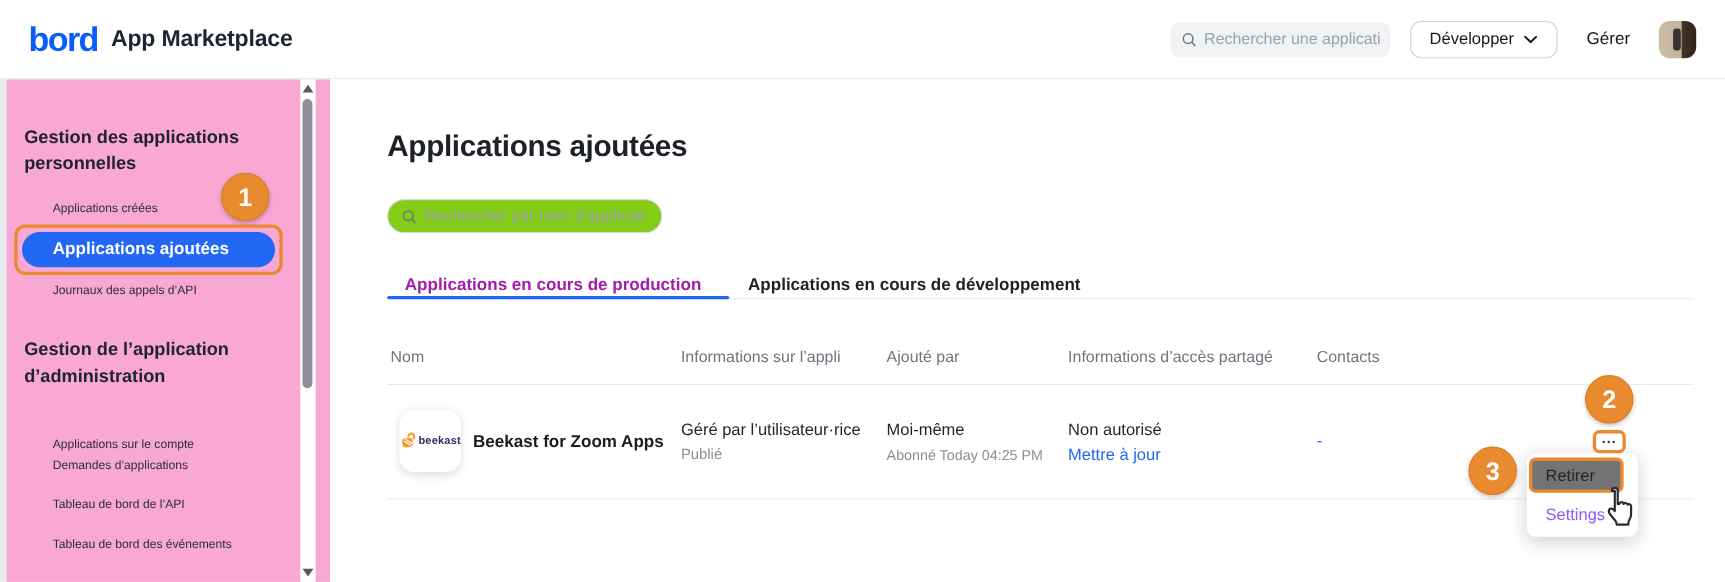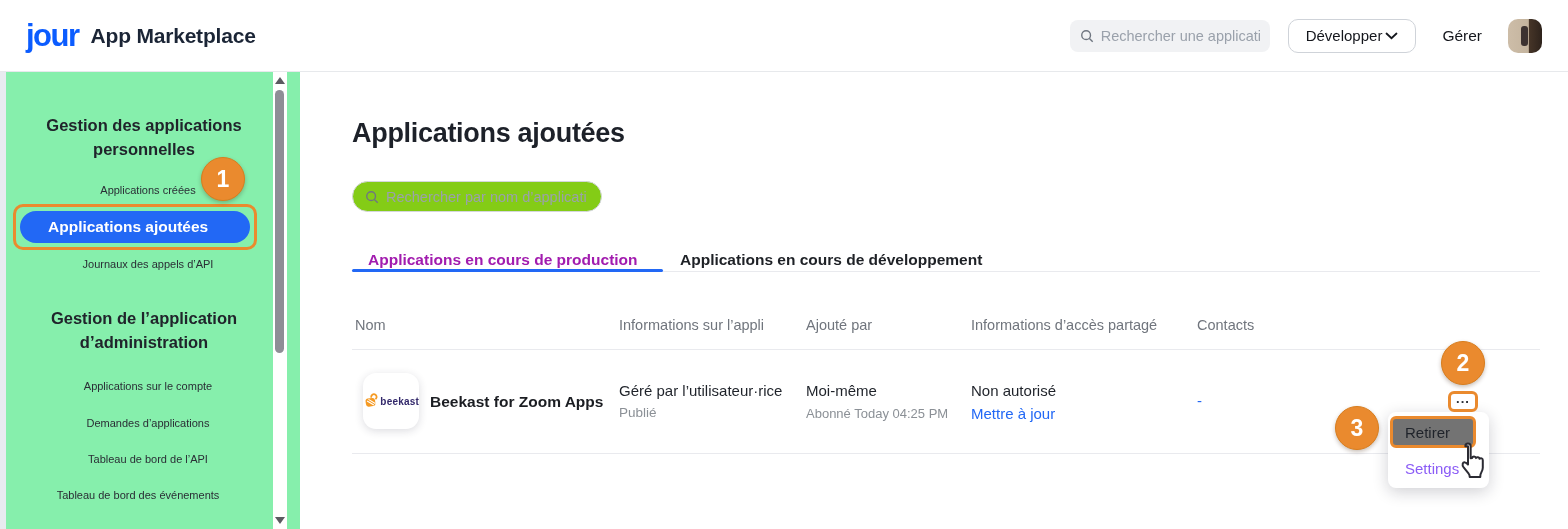--- a/index.html
+++ b/index.html
@@ -12,31 +12,31 @@
   .logo-zoom { color:#0b5cff; font-size:31px; font-weight:bold; letter-spacing:-1.5px; line-height:1; }
   .logo-suffix { color:#1b2536; font-size:21px; font-weight:bold; margin-left:12px; letter-spacing:-0.2px; }
   .header-right { margin-left:auto; display:flex; align-items:center; gap:18px; }
   .header-search { width:200px; height:32px; background:#f1f2f4; border-radius:8px; display:flex;
                    align-items:center; gap:7px; padding:0 10px; overflow:hidden; }
   .header-search input { border:none; background:transparent; outline:none; font-size:14.5px; width:170px;
                          font-family:"Liberation Sans", sans-serif; color:#5a616b; }
   .header-search input::placeholder { color:#9aa1ab; }
   .search-glyph { width:14px; height:14px; flex:0 0 auto; }
   .dev-btn { height:34px; padding:0 17px; border:1px solid #cfd3d9; border-radius:10px; background:#fff;
-             display:flex; align-items:center; gap:3px; font-size:15px; color:#14161c; cursor:pointer; }
+             display:flex; align-items:center; gap:9px; font-size:15px; color:#14161c; cursor:pointer; }
   .manage { font-size:15.5px; color:#14161c; margin:0 8px; cursor:pointer; }
   .avatar { width:34px; height:34px; border-radius:10px; overflow:hidden; position:relative;
             background:linear-gradient(90deg,#cdbda8 0%,#c4b49e 60%,#463528 62%,#2e231c 100%); }
   .avatar::after { content:""; position:absolute; left:13px; top:7px; width:7px; height:20px;
                    background:#3c3230; border-radius:3px; }
 
   
   .layout { position:absolute; left:0; top:72px; width:1568px; height:457px; }
   .left-strip { position:absolute; left:0; top:0; width:6px; height:457px; background:#e8ebf0; }
-  .sidebar { position:absolute; left:6px; top:0; width:294px; height:457px; background:#86efac;text-align:center; }
+  .sidebar { position:absolute; left:6px; top:0; width:294px; height:457px; background:#f9a8d4; }
 
   .sb-title { position:absolute; left:16px; width:244px; font-size:16.5px; font-weight:bold;
               color:#20242b; line-height:24px; }
   .sb-item { position:absolute; left:42px; font-size:11px; color:#2a2e35; cursor:pointer; width:200px; line-height:20px; }
   .sb-active-box { position:absolute; left:7px; top:132px; width:244px; height:46px;
                    border:3px solid #ea8a2e; border-radius:10px; z-index:3; }
   .sb-active-pill { position:absolute; left:14px; top:139px; width:230px; height:32px; background:#2268f5;
                     border-radius:16px; display:flex; align-items:center; padding-left:28px; z-index:2; cursor:pointer; }
   .sb-active-pill span { color:#fff; font-weight:bold; font-size:15.5px; }
 
@@ -92,21 +92,21 @@
            border:1px solid #d87d1d; box-shadow:0 2px 4px rgba(60,30,0,.28); display:flex; align-items:center;
            justify-content:center; color:#fff; font-weight:bold; font-size:23px; z-index:10; }
   .badge.b1 { left:201px; top:85px; }
   .badge.b2 { left:1441px; top:269px; }
   .badge.b3 { left:1335px; top:334px; }
 </style>
 </head>
 <body>
 
 <div class="header">
-  <span class="logo-zoom">jour</span>
+  <span class="logo-zoom">bord</span>
   <span class="logo-suffix">App Marketplace</span>
   <div class="header-right">
     <div class="header-search">
       <svg class="search-glyph" viewBox="0 0 16 16">
         <circle cx="7" cy="7" r="5" fill="none" stroke="#6f7680" stroke-width="1.6"></circle>
         <line x1="10.8" y1="10.8" x2="14.5" y2="14.5" stroke="#6f7680" stroke-width="1.6"></line>
       </svg>
       <input type="text" placeholder="Rechercher une applicati" style="">
     </div>
     <div class="dev-btn">
@@ -126,21 +126,21 @@
   <div class="sidebar">
     <div class="sb-title" style="top:41px;">Gestion des applications personnelles</div>
     <div class="sb-item" style="top:108px;">Applications créées</div>
     <div class="sb-active-box"></div>
     <div class="sb-active-pill">
       <span>Applications ajoutées</span>
     </div>
     <div class="sb-item" style="top:182px;">Journaux des appels d’API</div>
 
     <div class="sb-title" style="top:234px;">Gestion de l’application d’administration</div>
-    <div class="sb-item" style="top:304px;">Applications sur le compte</div>
+    <div class="sb-item" style="top:322px;">Applications sur le compte</div>
     <div class="sb-item" style="top:341px;">Demandes d’applications</div>
     <div class="sb-item" style="top:377px;">Tableau de bord de l’API</div>
     <div class="sb-item" style="top:413px; width:180px;">Tableau de bord des événements</div>
 
     <div class="sb-track">
       <div class="sb-arrow up"></div>
       <div class="sb-thumb"></div>
       <div class="sb-arrow down"></div>
     </div>
   </div>

